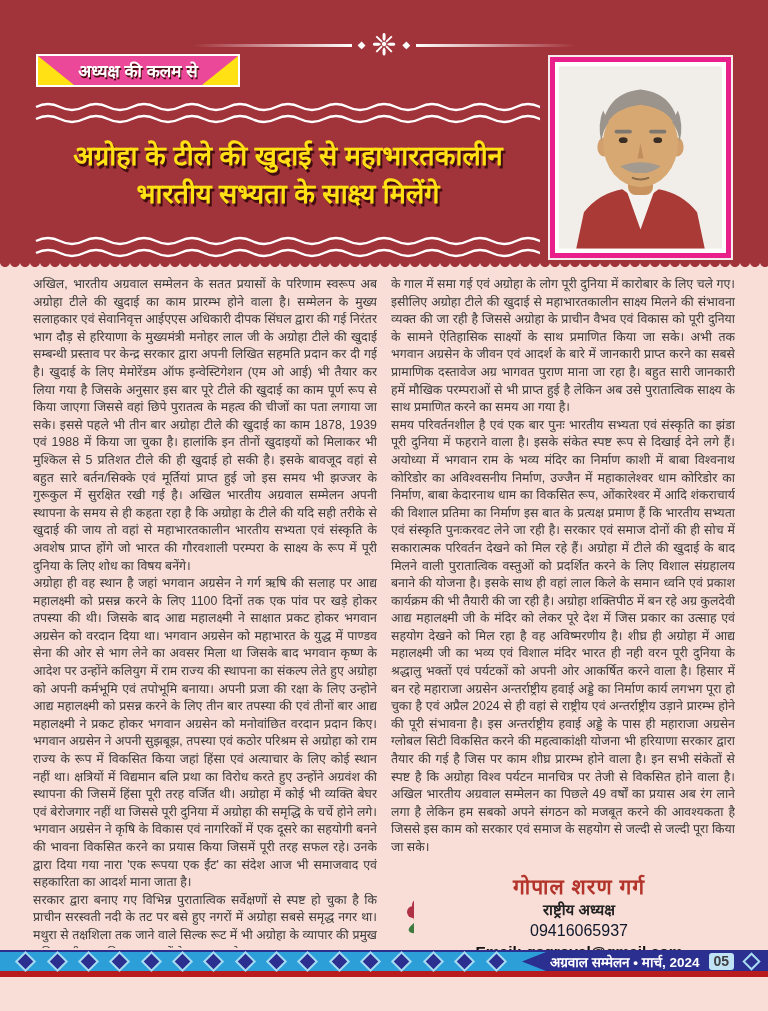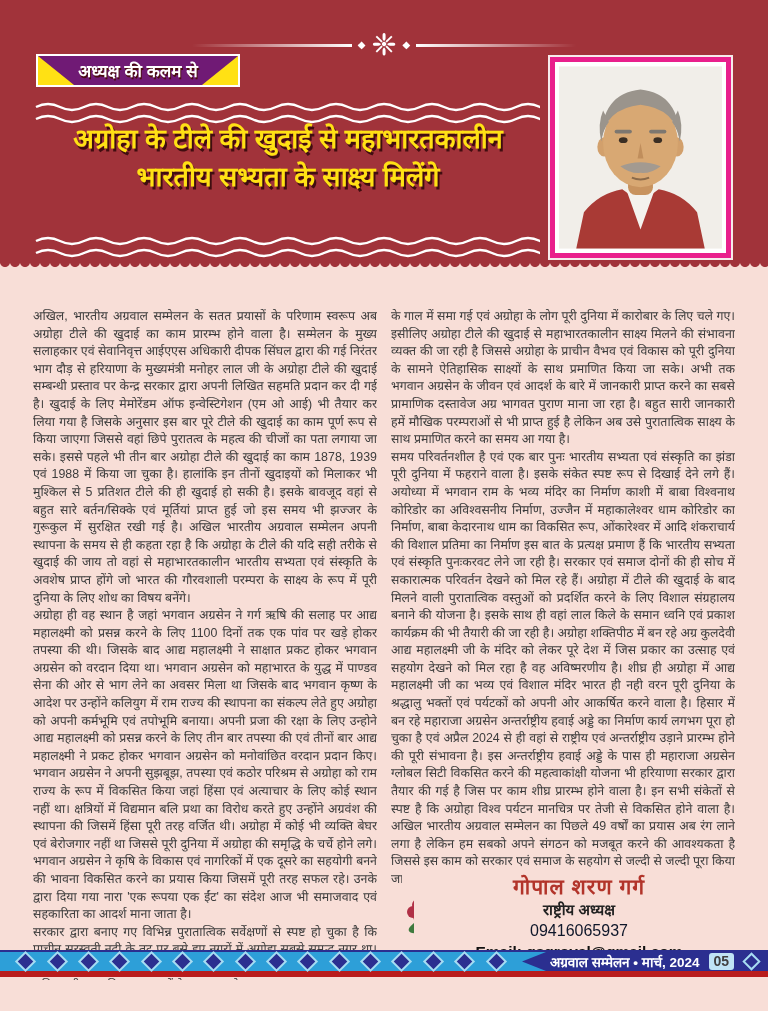--- a/index.html
+++ b/index.html
@@ -8,45 +8,45 @@
 
   
   .masthead{position:absolute;top:0;left:0;width:768px;height:262px;background:#A1333A;}
   .ornament{position:absolute;top:30px;left:0;width:768px;display:flex;align-items:center;justify-content:center;gap:6px;}
   .orn-line{height:3px;width:160px;}
   .orn-line.l{background:linear-gradient(to right,rgba(255,255,255,0),#fff);}
   .orn-line.r{background:linear-gradient(to left,rgba(255,255,255,0),#fff);}
   .orn-dia{color:#fff;font-size:10px;line-height:10px;}
   .fleuron{color:#fff;font-size:30px;line-height:30px;}
 
-  .kicker-banner{position:absolute;top:54px;left:36px;width:204px;height:33px;background:#701a75;border:2px solid #fff;box-sizing:border-box;display:flex;align-items:center;justify-content:center;}
+  .kicker-banner{position:absolute;top:54px;left:36px;width:204px;height:33px;background:#ec4899;border:2px solid #fff;box-sizing:border-box;display:flex;align-items:center;justify-content:center;}
   .kicker-banner .label{color:#fff;font-weight:bold;font-size:17px;text-shadow:1px 2px 0 #4a0d10;}
   .tri{position:absolute;width:36px;height:29px;background:#FFE114;}
   .tri.left{left:0;top:0;clip-path:polygon(0 0,100% 100%,0 100%);}
   .tri.right{right:0;top:0;clip-path:polygon(100% 0,100% 100%,0 100%);}
 
   .wave-svg{position:absolute;left:34px;}
   .wave-svg path{stroke:#fff;stroke-width:2.4;fill:none;}
   .wave-top{top:98px;}
   .wave-bottom{top:232px;}
 
-  .headline{position:absolute;left:14px;top:120px;width:548px;text-align:center;}
+  .headline{position:absolute;left:14px;top:137px;width:548px;text-align:center;}
   .headline .l1,.headline .l2{color:#FFE114;font-weight:bold;font-size:27px;line-height:38px;text-shadow:2px 3px 0 #400d10;}
   .headline .byline{color:#fff;font-weight:bold;font-size:25px;line-height:36px;text-shadow:2px 3px 0 #400d10;}
 
   .photo-frame{position:absolute;left:550px;top:57px;width:181px;height:201px;background:#fff;border:5px solid #E91F8C;box-sizing:border-box;box-shadow:0 0 0 2px rgba(255,255,255,.9);padding:4px;}
   .photo-frame svg{width:100%;height:100%;display:block;}
 
   .scallop{position:absolute;top:262px;left:0;width:768px;height:9px;
     background-image:radial-gradient(circle at 5px 0px,#A1333A 4.6px,rgba(161,51,58,0) 5.4px);
     background-size:10px 9px;background-repeat:repeat-x;}
 
   
   .columns{position:absolute;top:276px;left:33px;width:702px;display:flex;gap:14px;}
-  .col{flex:1;overflow:hidden;margin-top:32px;}
+  .col{flex:1;overflow:hidden;}
   .col.left{height:672px;}
   .col.right{height:594px;}
   .col p{margin:0;color:#3c3c3c;font-size:12.4px;line-height:17.6px;text-align:justify;}
 
   .signature{position:absolute;top:872px;right:34px;width:310px;text-align:center;background:#F8DED7;padding:2px 0 4px 10px;}
   .sig-name{color:#B2342A;font-weight:bold;font-size:21px;line-height:26px;letter-spacing:1px;}
   .sig-role{color:#222;font-weight:bold;font-size:15px;line-height:20px;}
   .sig-phone{color:#0f172a;font-size:16px;line-height:21px;}
   .sig-email{color:#111;font-weight:bold;font-size:15.5px;line-height:22px;}
 

